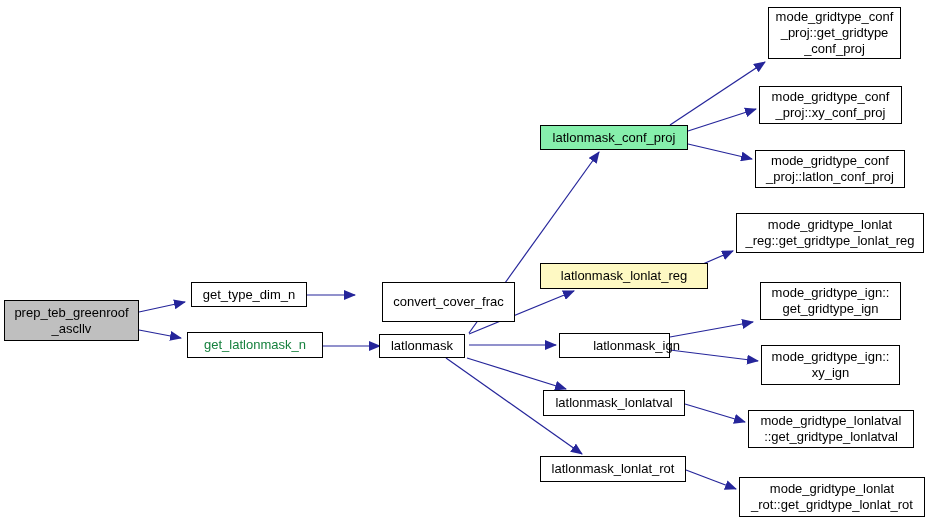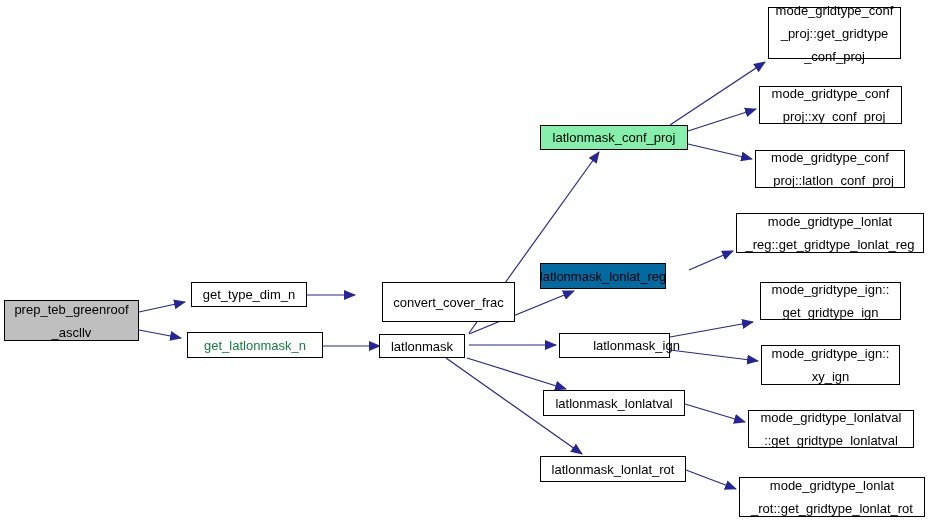--- a/index.html
+++ b/index.html
@@ -22,21 +22,21 @@
     width: 931px;
     height: 523px;
   }
   .node {
     position: absolute;
     box-sizing: border-box;
     border: 1px solid #000000;
     background: #ffffff;
     color: #000000;
     font-size: 13px;
-    line-height: 23px;
+    line-height: 16px;
     display: flex;
     align-items: center;
     justify-content: center;
     text-align: center;
     white-space: pre-line;
     cursor: pointer;
   }
   .node.root {
     background: #bfbfbf;
     border-width: 1px;
@@ -74,21 +74,21 @@
       </g>
   </svg>
   <div id="node-layer">
       <div class="node root" style="left: 4px; top: 300px; width: 135px; height: 41px; background: rgb(191, 191, 191); border-color: rgb(0, 0, 0); color: rgb(0, 0, 0);">prep_teb_greenroof
 _ascllv</div>
       <div class="node" style="left: 191px; top: 282px; width: 116px; height: 25px; background: rgb(255, 255, 255); border-color: rgb(0, 0, 0); color: rgb(0, 0, 0);">get_type_dim_n</div>
       <div class="node" style="left: 187px; top: 332px; width: 136px; height: 26px; background: rgb(255, 255, 255); border-color: rgb(0, 0, 0); color: #15803d;">get_latlonmask_n</div>
       <div class="node" style="left: 358px; top: 282px; width: 133px; height: 40px; background: rgb(255, 255, 255); border-color: rgb(0, 0, 0); color: rgb(0, 0, 0); margin-left: 24px;">convert_cover_frac</div>
       <div class="node" style="left: 379px; top: 334px; width: 86px; height: 24px; background: rgb(255, 255, 255); border-color: rgb(0, 0, 0); color: rgb(0, 0, 0);">latlonmask</div>
       <div class="node" style="left: 540px; top: 125px; width: 148px; height: 25px; background: #86efac; border-color: rgb(0, 0, 0); color: rgb(0, 0, 0);">latlonmask_conf_proj</div>
-      <div class="node" style="left: 540px; top: 263px; width: 126px; height: 26px; background: #0369a1; border-color: rgb(0, 0, 0); color: rgb(0, 0, 0);">latlonmask_lonlat_reg</div>
+      <div class="node" style="left: 540px; top: 263px; width: 168px; height: 26px; background: #fef9c3; border-color: rgb(0, 0, 0); color: rgb(0, 0, 0);">latlonmask_lonlat_reg</div>
       <div class="node" style="left: 559px; top: 333px; width: 111px; height: 25px; background: rgb(255, 255, 255); border-color: rgb(0, 0, 0); color: rgb(0, 0, 0); padding-left: 44px;">latlonmask_ign</div>
       <div class="node" style="left: 543px; top: 390px; width: 142px; height: 26px; background: rgb(255, 255, 255); border-color: rgb(0, 0, 0); color: rgb(0, 0, 0);">latlonmask_lonlatval</div>
       <div class="node" style="left: 540px; top: 456px; width: 146px; height: 26px; background: rgb(255, 255, 255); border-color: rgb(0, 0, 0); color: rgb(0, 0, 0);">latlonmask_lonlat_rot</div>
       <div class="node" style="left: 768px; top: 7px; width: 133px; height: 52px; background: rgb(255, 255, 255); border-color: rgb(0, 0, 0); color: rgb(0, 0, 0);">mode_gridtype_conf
 _proj::get_gridtype
 _conf_proj</div>
       <div class="node" style="left: 759px; top: 86px; width: 143px; height: 38px; background: rgb(255, 255, 255); border-color: rgb(0, 0, 0); color: rgb(0, 0, 0);">mode_gridtype_conf
 _proj::xy_conf_proj</div>
       <div class="node" style="left: 755px; top: 150px; width: 150px; height: 38px; background: rgb(255, 255, 255); border-color: rgb(0, 0, 0); color: rgb(0, 0, 0);">mode_gridtype_conf
 _proj::latlon_conf_proj</div>

